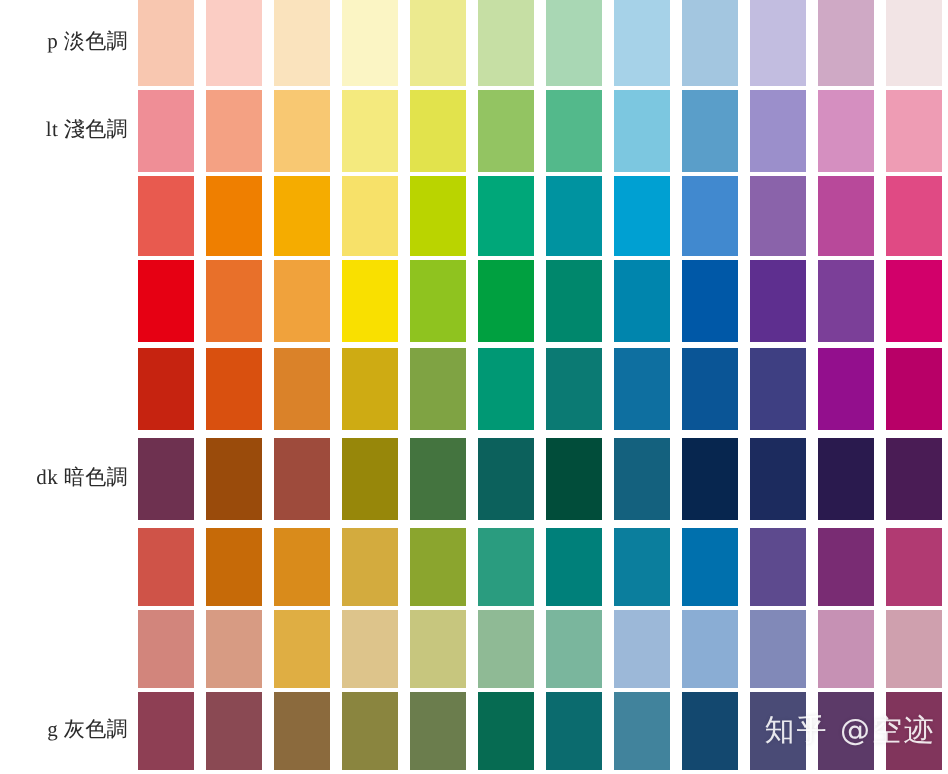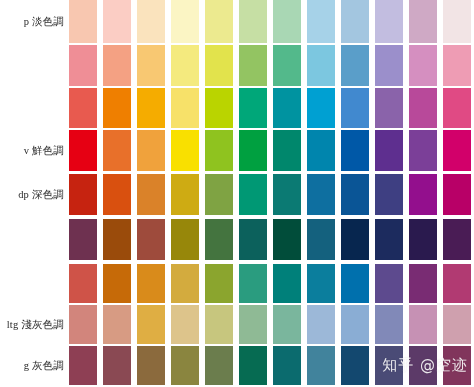--- a/index.html
+++ b/index.html
@@ -85,28 +85,25 @@
 </style>
 </head>
 <body>
 
 <div id="chart-root">
 
   <div id="label-column">
       <div class="tone-label" style="top: 0px; height: 43px;">
         <span class="lbl-inner">p 淡色調</span>
       </div>
-      <div class="tone-label" style="top: 130px; height: 41px;">
-        <span class="lbl-inner">v 鮮色調</span>
-      </div>
-      <div class="tone-label" style="top: 174px; height: 41px;">
-        <span class="lbl-inner">dp 深色調</span>
-      </div>
-      <div class="tone-label" style="top: 305px; height: 39px;">
-        <span class="lbl-inner">ltg 淺灰色調</span>
+      <div class="tone-label" style="top: 45px; height: 41px;">
+        <span class="lbl-inner">lt 淺色調</span>
+      </div>
+      <div class="tone-label" style="top: 219px; height: 41px;">
+        <span class="lbl-inner">dk 暗色調</span>
       </div>
       <div class="tone-label" style="top: 346px; height: 39px; justify-content: flex-end;">
         <span class="lbl-inner">g 灰色調</span>
       </div>
     </div>
 
   <div id="swatch-grid">
       <div class="tone-row" style="top: 0px; height: 43px;">
         <div class="swatch" style="background: rgb(248, 199, 176);"></div>
         <div class="swatch" style="background: rgb(251, 205, 196);"></div>

